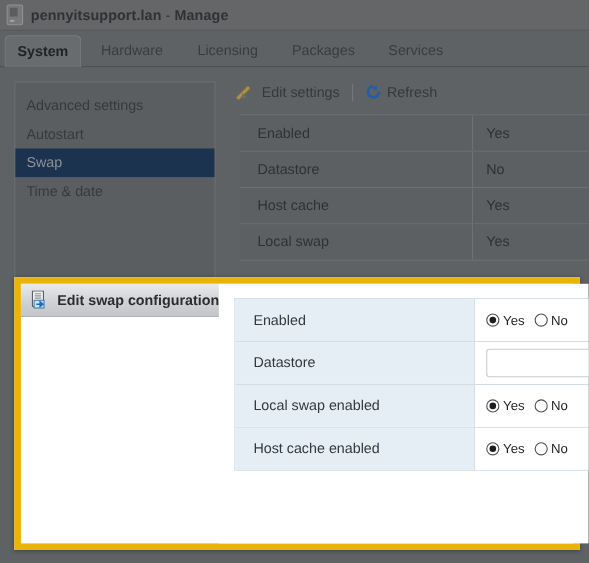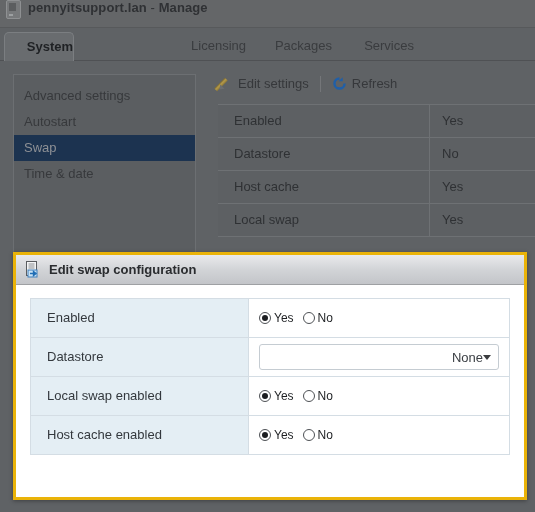--- a/index.html
+++ b/index.html
@@ -25,21 +25,21 @@
   }
 
   
   .win-titlebar {
     position: absolute;
     left: 0; top: 0;
     width: 535px; height: 28px;
     background: #646668;
     border-bottom: 1px solid #57595b;
     display: flex;
-    align-items: flex-start;
+    align-items: center;
     box-sizing: border-box;
     padding-left: 6px;
   }
   .host-icon {
     width: 13px; height: 17px;
     border: 1px solid #8e9092;
     border-radius: 2px;
     background: #77797b;
     position: relative;
     margin-right: 7px;
@@ -78,21 +78,21 @@
     border-bottom: 1px solid #4f5154;
     box-sizing: border-box;
   }
   .tab {
     position: absolute;
     top: 4px;
     height: 29px;
     line-height: 28px;
     color: #3a3c3f;
     font-size: 13px;
-    text-align: right;
+    text-align: center;
     box-sizing: border-box;
     white-space: nowrap;
   }
   .tab.active {
     background: #696c6f;
     border: 1px solid #7b7e81;
     border-bottom: none;
     border-radius: 5px 5px 0 0;
     font-weight: bold;
     color: #1f2124;
@@ -207,25 +207,25 @@
   }
 
   
   #dialog {
     position: absolute;
     left: 13px;
     top: 252px;
     width: 514px;
     height: 248px;
     background: #ffffff;
-    border: 3px solid #eab308;
+    border: 6px solid #eab308;
     box-shadow: 0 1px 4px rgba(0,0,0,0.35);
     box-sizing: border-box;
     display: flex;
-    flex-direction: column;
+    flex-direction: row;
   }
   .dlg-titlebar {
     height: 30px;
     flex: none;
     background: linear-gradient(180deg, #e9eaec 0%, #d2d4d7 50%, #c3c5c9 100%);
     border-bottom: 1px solid #9ea0a3;
     display: flex;
     align-items: center;
     padding-left: 9px;
     box-sizing: border-box;
@@ -364,20 +364,21 @@
 
 <div id="app-background">
 
   <div class="win-titlebar">
     <span class="host-icon"></span>
     <span class="win-title"><span>pennyitsupport.lan</span><span class="sep"> - </span><span>Manage</span></span>
   </div>
 
   <div class="tabbar">
     <div class="tab active" style="left:4px; width:70px;">System</div>
+    <div class="tab" style="left:82px; width:76px;">Hardware</div>
     <div class="tab" style="left:168px; width:78px;">Licensing</div>
     <div class="tab" style="left:256px; width:76px;">Packages</div>
     <div class="tab" style="left:342px; width:72px;">Services</div>
   </div>
 
   <div class="sidebar">
     <div class="side-item">Advanced settings</div>
     <div class="side-item">Autostart</div>
     <div class="side-item selected">Swap</div>
     <div class="side-item">Time &amp; date</div>

